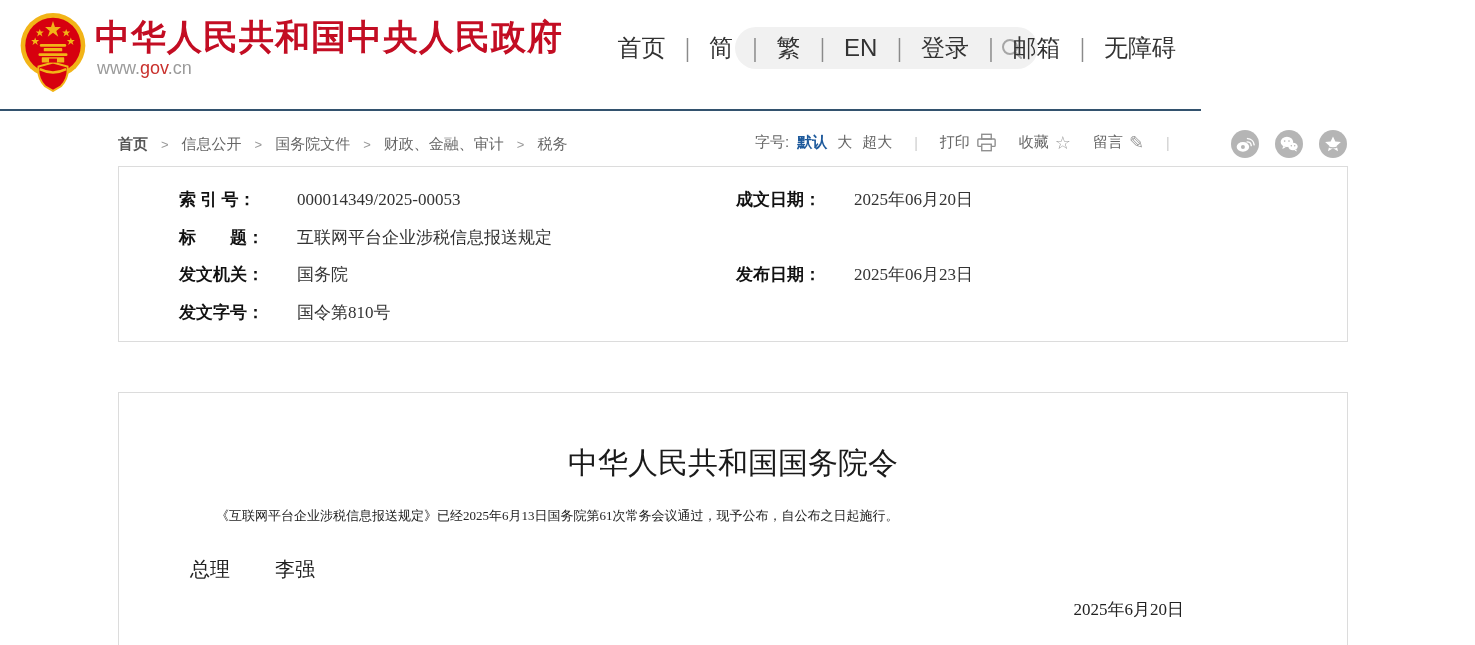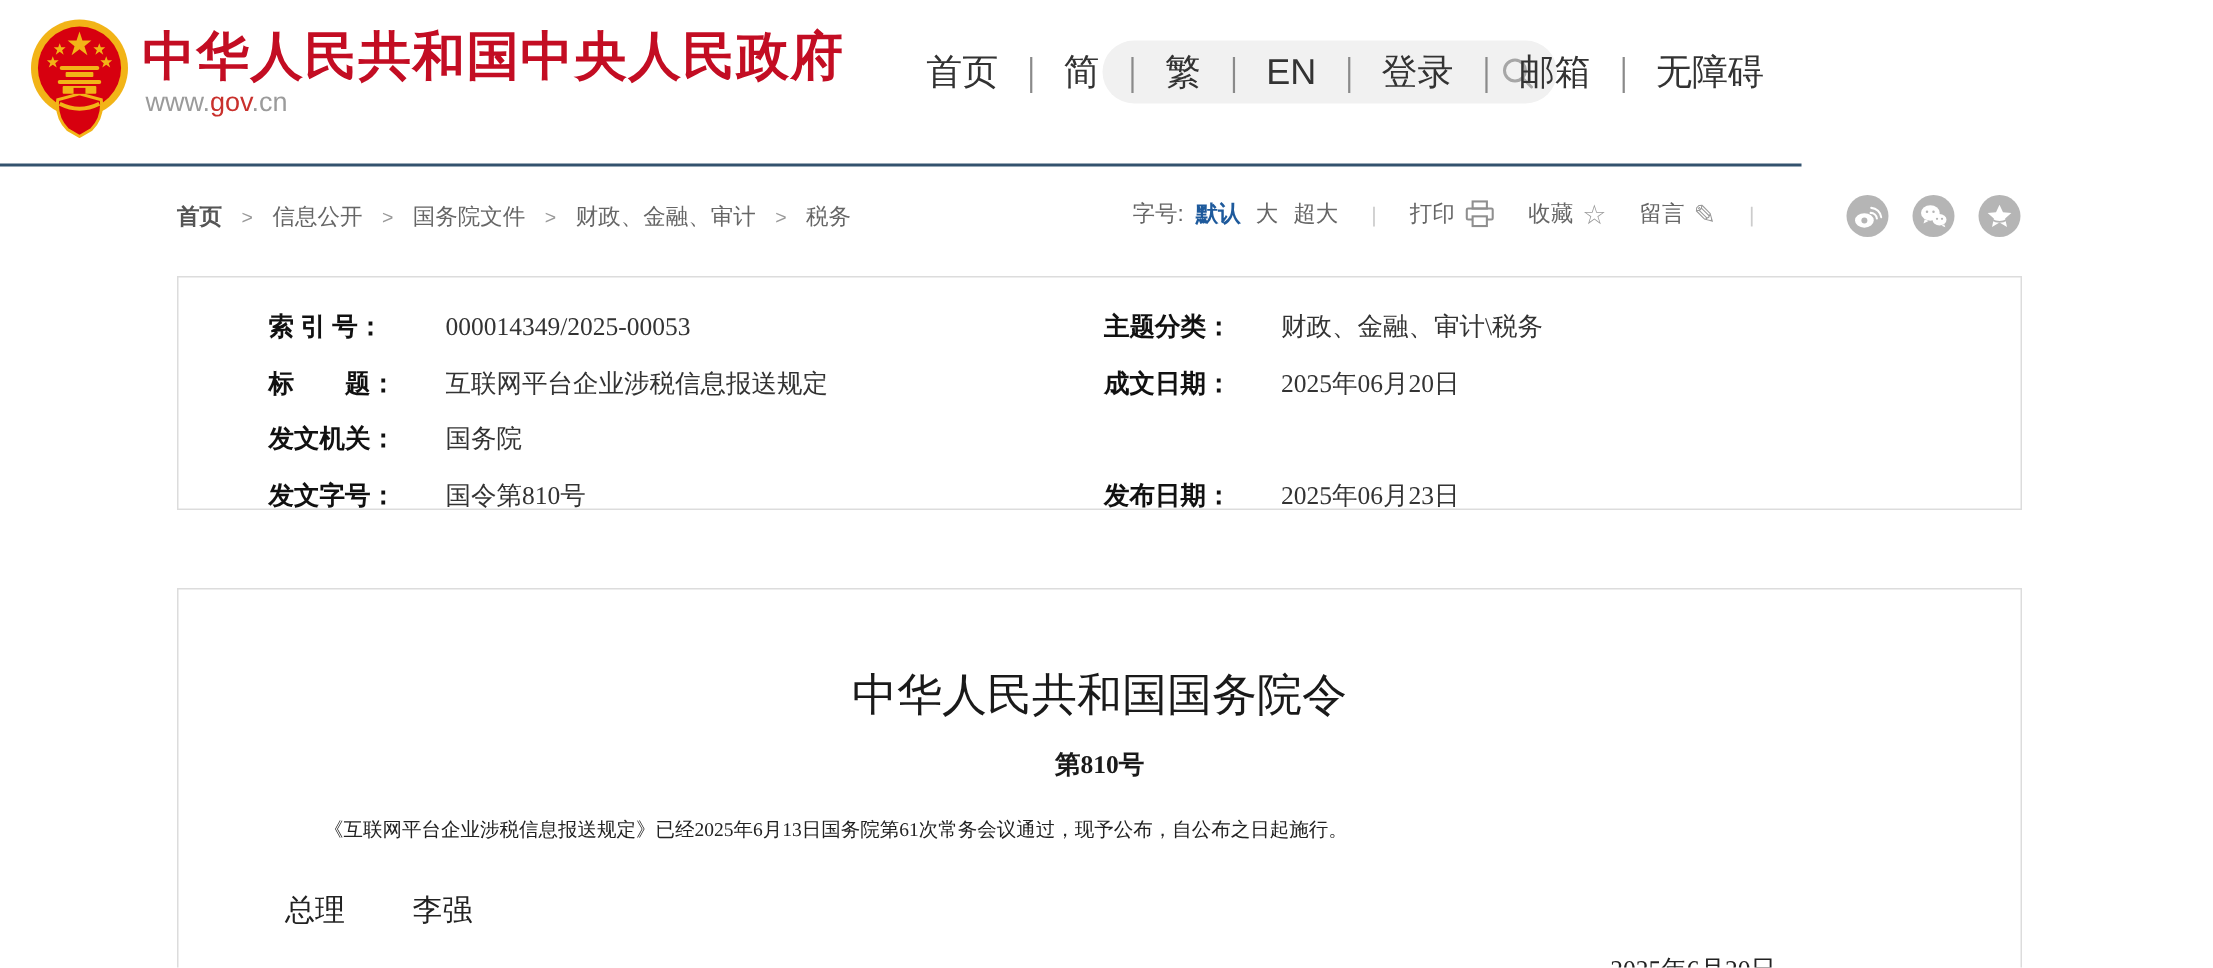--- a/index.html
+++ b/index.html
@@ -44,21 +44,21 @@
   .tool-item + .tool-item { margin-left:22px; }
   .tool-glyph { margin-left:6px; color:#9a9a9a; font-size:18px; line-height:1; }
   .printer-svg { width:21px; height:19px; margin-left:6px; }
   .socials { position:absolute; left:1231px; top:17px; display:flex; }
   .social-circle { width:28px; height:28px; border-radius:50%; background:#b5b5b5;
                    margin-left:16px; display:flex; align-items:center; justify-content:center; cursor:pointer; }
   .social-circle:first-child { margin-left:0; }
   .social-circle svg { width:20px; height:20px; }
 
   
-  .meta-card { position:absolute; left:118px; top:184px; width:1230px; height:156px;
+  .meta-card { position:absolute; left:118px; top:166px; width:1230px; height:176px;
                background:#fff; border:1px solid #dcdcdc;
                font-family:"Liberation Serif","DejaVu Serif",serif; }
   .meta-col { position:absolute; top:14px; }
   .meta-col.left { left:60px; }
   .meta-col.right { left:617px; }
   .meta-row { height:37.5px; display:flex; align-items:center; font-size:17px; }
   .meta-label { font-weight:bold; color:#111; min-width:108px; white-space:pre; }
   .meta-value { color:#333; margin-left:10px; white-space:nowrap; }
 
   
@@ -185,40 +185,35 @@
       <span class="meta-label">发文机关：</span>
       <span class="meta-value">国务院</span>
     </div>
     <div class="meta-row">
       <span class="meta-label">发文字号：</span>
       <span class="meta-value">国令第810号</span>
     </div>
   </div>
   <div class="meta-col right">
     <div class="meta-row">
-      <span class="meta-label">主题分类：</span>
-      <span class="meta-value">财政、金融、审计\税务</span>
-    </div>
-    <div class="meta-row">
       <span class="meta-label">成文日期：</span>
       <span class="meta-value">2025年06月20日</span>
     </div>
     <div class="meta-row">
       <span class="meta-label"></span>
       <span class="meta-value"></span>
     </div>
     <div class="meta-row">
       <span class="meta-label">发布日期：</span>
       <span class="meta-value">2025年06月23日</span>
     </div>
   </div>
 </div>
 
 <div class="doc-card">
   <div class="doc-title">中华人民共和国国务院令</div>
-  <div class="doc-number">第810号</div>
   <div class="doc-body">《互联网平台企业涉税信息报送规定》已经2025年6月13日国务院第61次常务会议通过，现予公布，自公布之日起施行。</div>
   <div class="doc-signer">
     <span>总理</span>
     <span class="name">李强</span>
   </div>
   <div class="doc-date">2025年6月20日</div>
 </div>
 
 </body></html>

